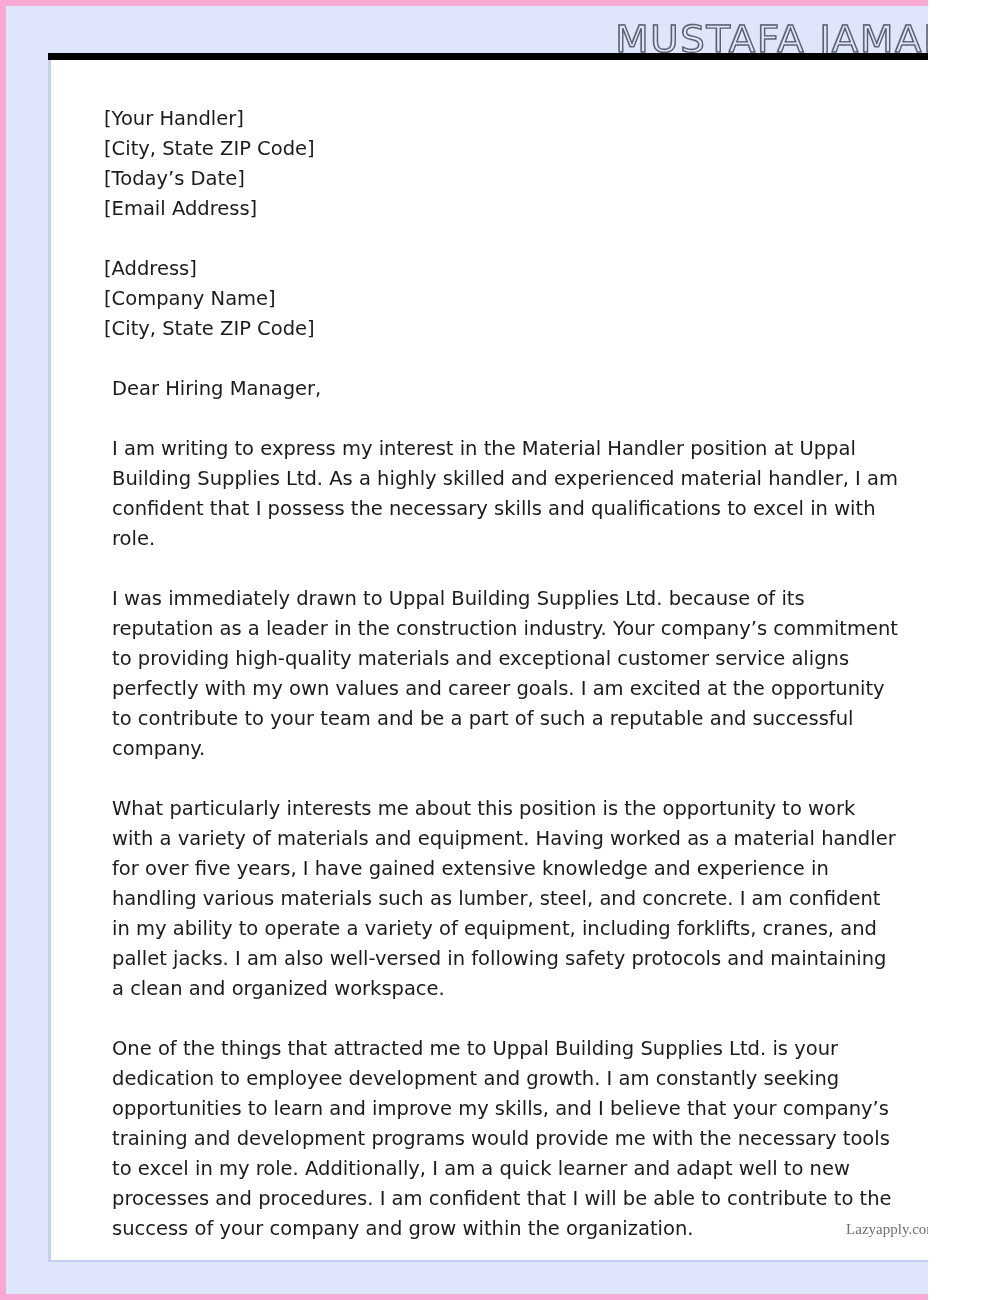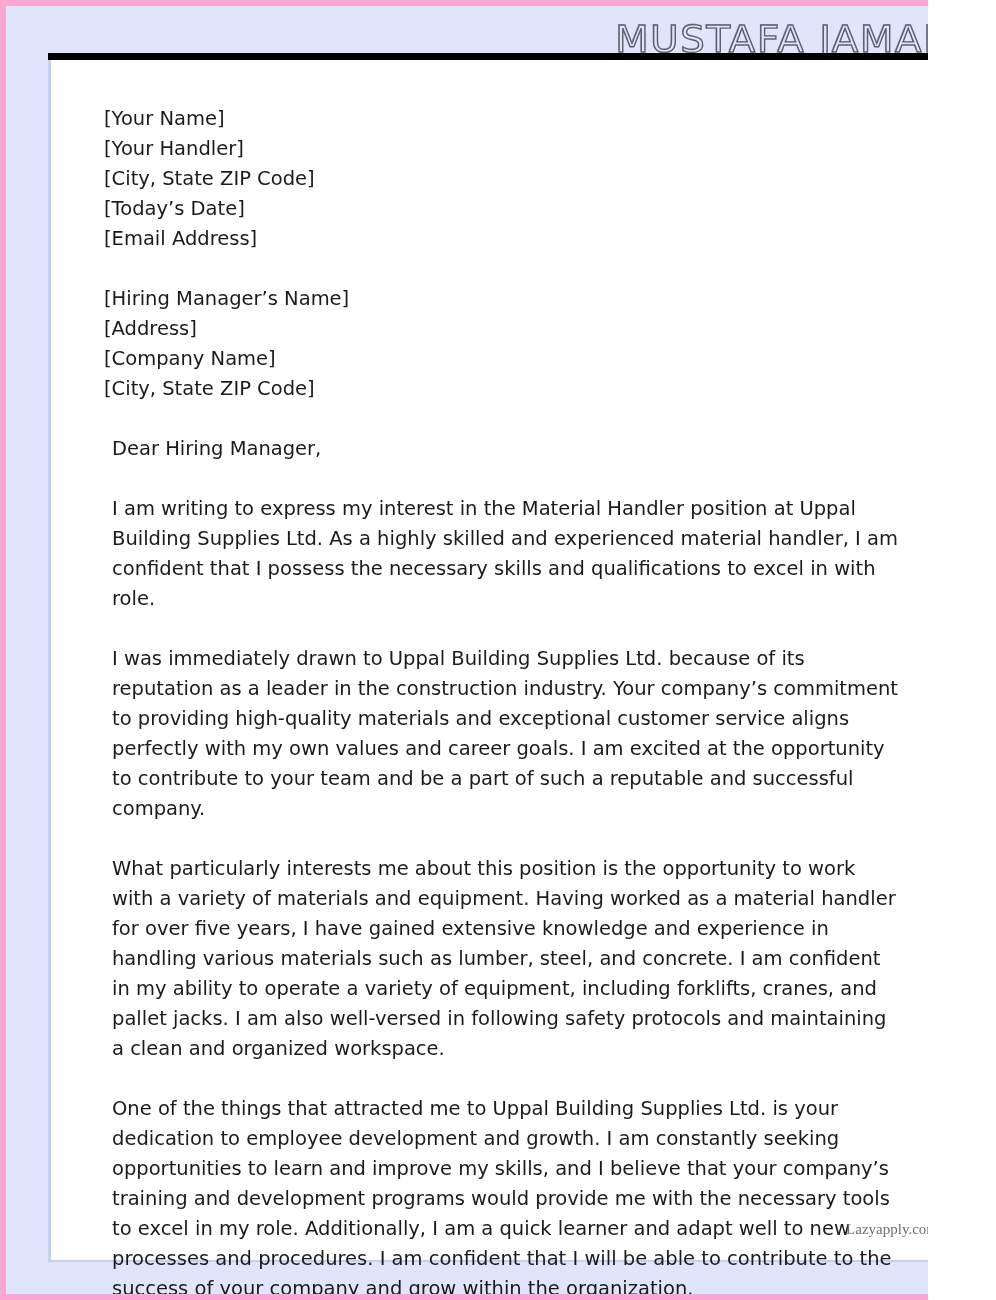--- a/index.html
+++ b/index.html
@@ -138,29 +138,27 @@
       <div class="letterhead-name">MUSTAFA JAMAL</div>
     </div>
 
     <div class="top-rule"></div>
 
     <div class="page"></div>
 
     <div class="letter">
 
       <div class="block">
-        <div class="addr-line">[Your Name]</div>
         <div class="addr-line">[Your Handler]</div>
         <div class="addr-line">[City, State ZIP Code]</div>
         <div class="addr-line">[Today’s Date]</div>
         <div class="addr-line">[Email Address]</div>
       </div>
 
       <div class="block">
-        <div class="addr-line">[Hiring Manager’s Name]</div>
         <div class="addr-line">[Address]</div>
         <div class="addr-line">[Company Name]</div>
         <div class="addr-line">[City, State ZIP Code]</div>
       </div>
 
       <div class="para">Dear Hiring Manager,</div>
 
       <p class="para">I am writing to express my interest in the Material Handler position at Uppal Building Supplies Ltd. As a highly skilled and experienced material handler, I am confident that I possess the necessary skills and qualifications to excel in with role.</p>
       <p class="para">I was immediately drawn to Uppal Building Supplies Ltd. because of its reputation as a leader in the construction industry. Your company’s commitment to providing high-quality materials and exceptional customer service aligns perfectly with my own values and career goals. I am excited at the opportunity to contribute to your team and be a part of such a reputable and successful company.</p>
       <p class="para">What particularly interests me about this position is the opportunity to work with a variety of materials and equipment. Having worked as a material handler for over five years, I have gained extensive knowledge and experience in handling various materials such as lumber, steel, and concrete. I am confident in my ability to operate a variety of equipment, including forklifts, cranes, and pallet jacks. I am also well-versed in following safety protocols and maintaining a clean and organized workspace.</p>

